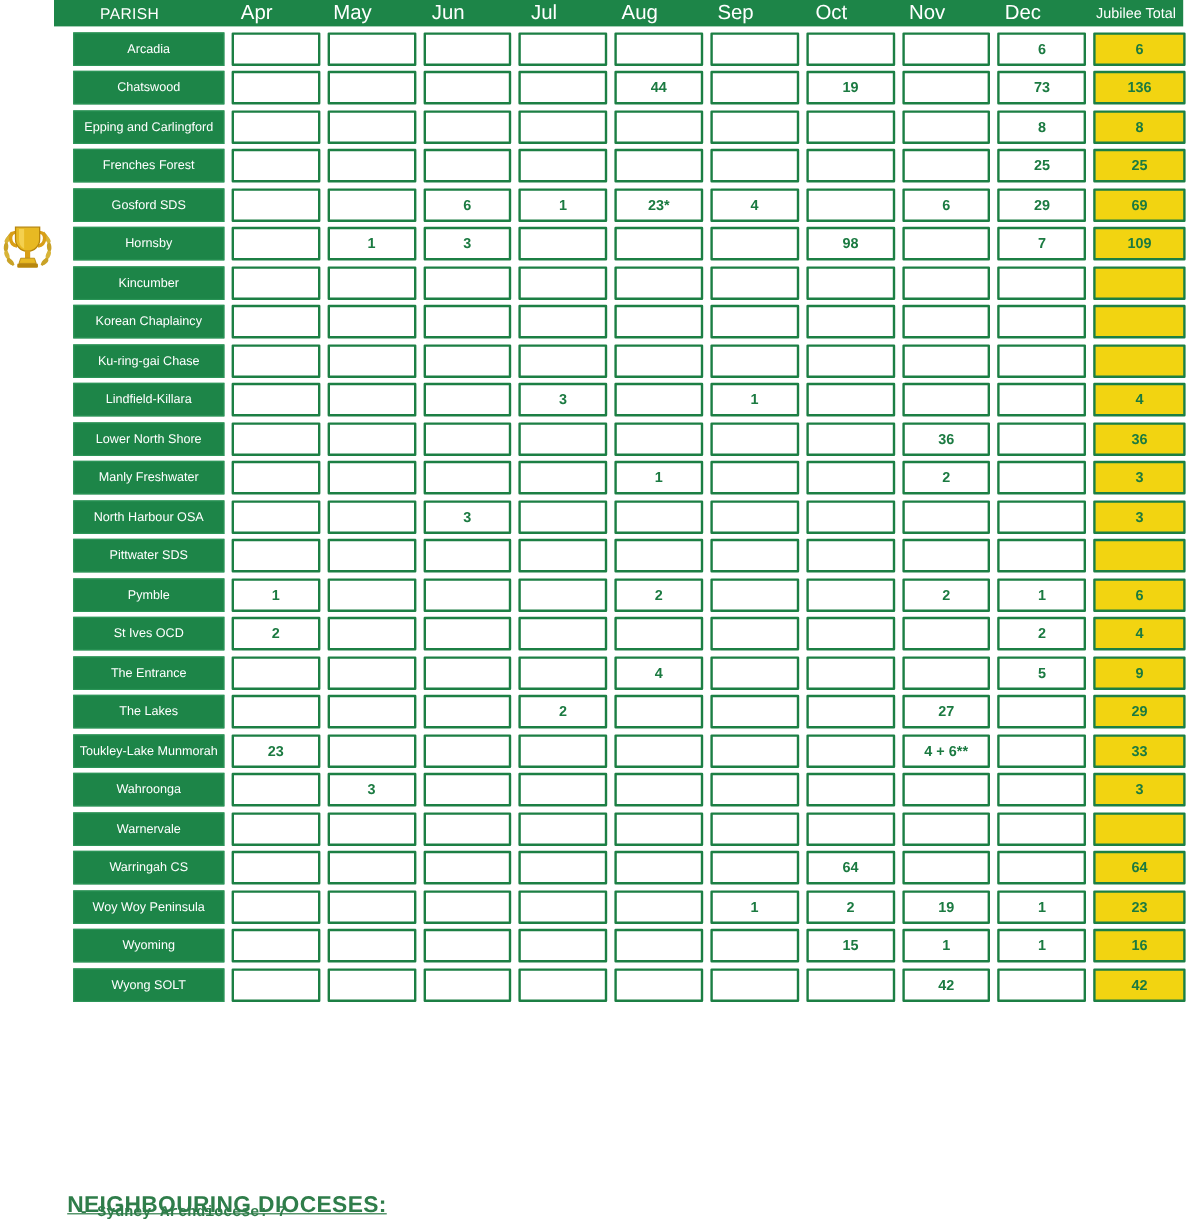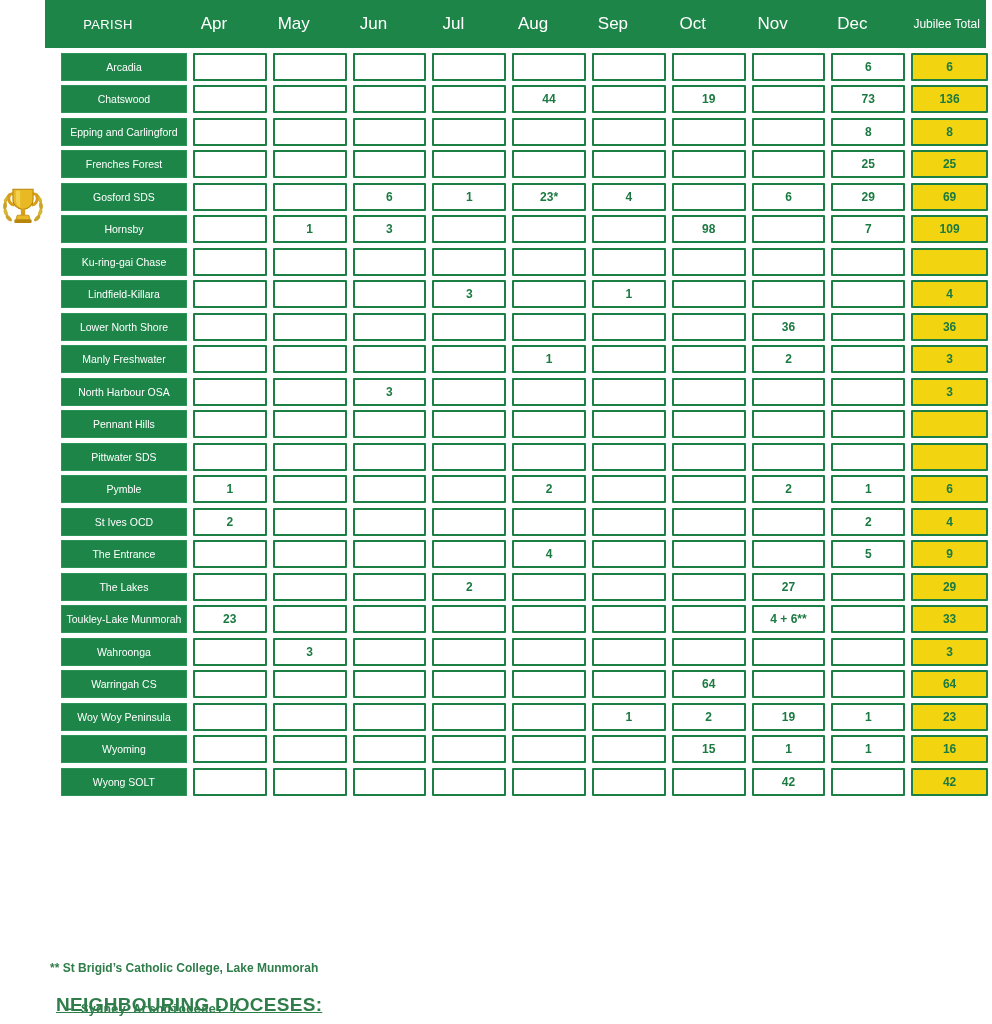--- a/index.html
+++ b/index.html
@@ -9,21 +9,21 @@
     position: relative;
     background: #ffffff;
     font-family: "Liberation Sans", sans-serif;
     overflow: hidden;
   }
   .table-wrap { position: absolute; left: 45px; top: 0; width: 943px; }
 
   .hdr {
     display: flex; align-items: center;
     background: #1d8548;
-    height: 48px; width: 941px;
+    height: 22px; width: 941px;
     color: #ffffff;
   }
   .hdr .h-parish { width: 128px; text-align: center; font-size: 13px; letter-spacing: .3px; }
   .hdr .h-month  { width: 75px; margin-left: 6px; text-align: center; font-size: 17px; }
   .hdr .h-total  { width: 80px; margin-left: 18px; text-align: center; font-size: 12px; white-space: nowrap; }
 
   .row { display: flex; margin-top: 4.5px; position: relative; padding-left: 16px; }
   .cell-parish {
     width: 128px; height: 28px;
     background: #1d8548; color: #ffffff;
@@ -182,20 +182,46 @@
         <div class="cell">3</div>
         <div class="cell"></div>
         <div class="cell"></div>
         <div class="cell"></div>
         <div class="cell">98</div>
         <div class="cell"></div>
         <div class="cell">7</div>
         <div class="cell total">109</div>
       </div>
       <div class="row">
+        <div class="cell-parish">Kincumber</div>
+        <div class="cell"></div>
+        <div class="cell"></div>
+        <div class="cell"></div>
+        <div class="cell"></div>
+        <div class="cell"></div>
+        <div class="cell"></div>
+        <div class="cell"></div>
+        <div class="cell"></div>
+        <div class="cell"></div>
+        <div class="cell total"></div>
+      </div>
+      <div class="row">
+        <div class="cell-parish">Korean Chaplaincy</div>
+        <div class="cell"></div>
+        <div class="cell"></div>
+        <div class="cell"></div>
+        <div class="cell"></div>
+        <div class="cell"></div>
+        <div class="cell"></div>
+        <div class="cell"></div>
+        <div class="cell"></div>
+        <div class="cell"></div>
+        <div class="cell total"></div>
+      </div>
+      <div class="row">
         <div class="cell-parish">Ku-ring-gai Chase</div>
         <div class="cell"></div>
         <div class="cell"></div>
         <div class="cell"></div>
         <div class="cell"></div>
         <div class="cell"></div>
         <div class="cell"></div>
         <div class="cell"></div>
         <div class="cell"></div>
         <div class="cell"></div>
@@ -245,33 +271,20 @@
         <div class="cell"></div>
         <div class="cell"></div>
         <div class="cell">3</div>
         <div class="cell"></div>
         <div class="cell"></div>
         <div class="cell"></div>
         <div class="cell"></div>
         <div class="cell"></div>
         <div class="cell"></div>
         <div class="cell total">3</div>
-      </div>
-      <div class="row">
-        <div class="cell-parish">Pennant Hills</div>
-        <div class="cell"></div>
-        <div class="cell"></div>
-        <div class="cell"></div>
-        <div class="cell"></div>
-        <div class="cell"></div>
-        <div class="cell"></div>
-        <div class="cell"></div>
-        <div class="cell"></div>
-        <div class="cell"></div>
-        <div class="cell total"></div>
       </div>
       <div class="row">
         <div class="cell-parish">Pittwater SDS</div>
         <div class="cell"></div>
         <div class="cell"></div>
         <div class="cell"></div>
         <div class="cell"></div>
         <div class="cell"></div>
         <div class="cell"></div>
         <div class="cell"></div>
@@ -351,20 +364,33 @@
         <div class="cell"></div>
         <div class="cell"></div>
         <div class="cell"></div>
         <div class="cell"></div>
         <div class="cell"></div>
         <div class="cell"></div>
         <div class="cell"></div>
         <div class="cell total">3</div>
       </div>
       <div class="row">
+        <div class="cell-parish">Warnervale</div>
+        <div class="cell"></div>
+        <div class="cell"></div>
+        <div class="cell"></div>
+        <div class="cell"></div>
+        <div class="cell"></div>
+        <div class="cell"></div>
+        <div class="cell"></div>
+        <div class="cell"></div>
+        <div class="cell"></div>
+        <div class="cell total"></div>
+      </div>
+      <div class="row">
         <div class="cell-parish">Warringah CS</div>
         <div class="cell"></div>
         <div class="cell"></div>
         <div class="cell"></div>
         <div class="cell"></div>
         <div class="cell"></div>
         <div class="cell"></div>
         <div class="cell">64</div>
         <div class="cell"></div>
         <div class="cell"></div>
@@ -406,16 +432,15 @@
         <div class="cell"></div>
         <div class="cell"></div>
         <div class="cell">42</div>
         <div class="cell"></div>
         <div class="cell total">42</div>
       </div>
     </div>
 </div>
 
 <div class="footnotes">
-  <div>** St Brigid’s Catholic College, Lake Munmorah</div>
 </div>
 <div class="dioceses-heading">NEIGHBOURING DIOCESES:</div>
 <div class="dioceses-item">- Sydney Archdiocese: 7</div>
 
 </body></html>

